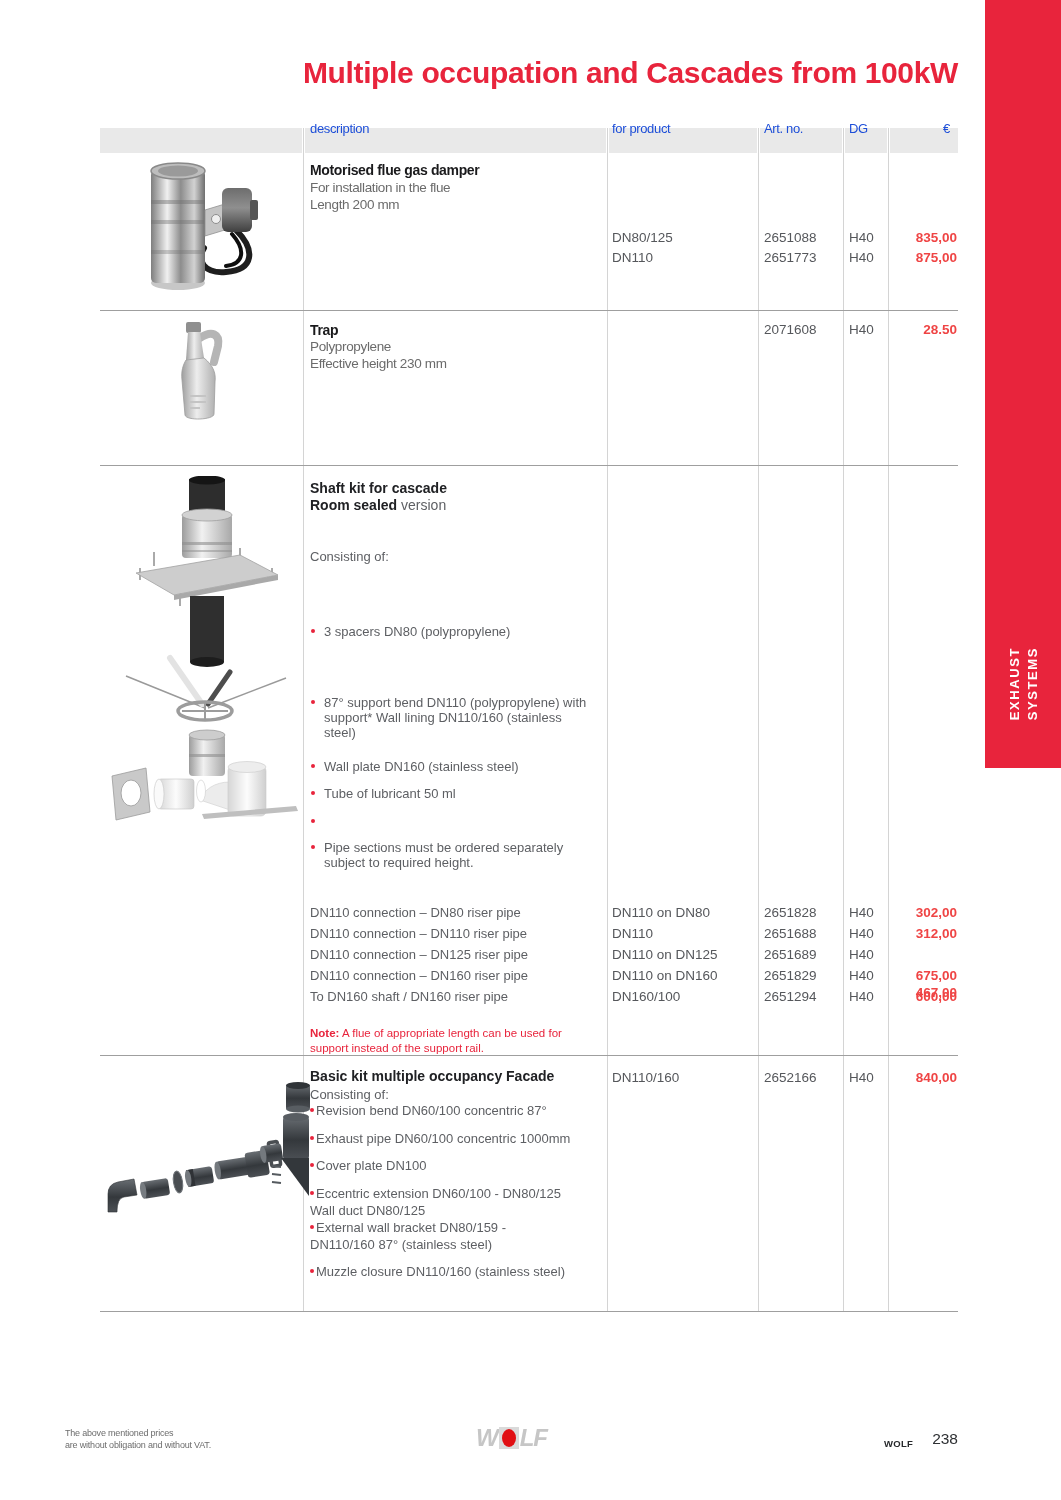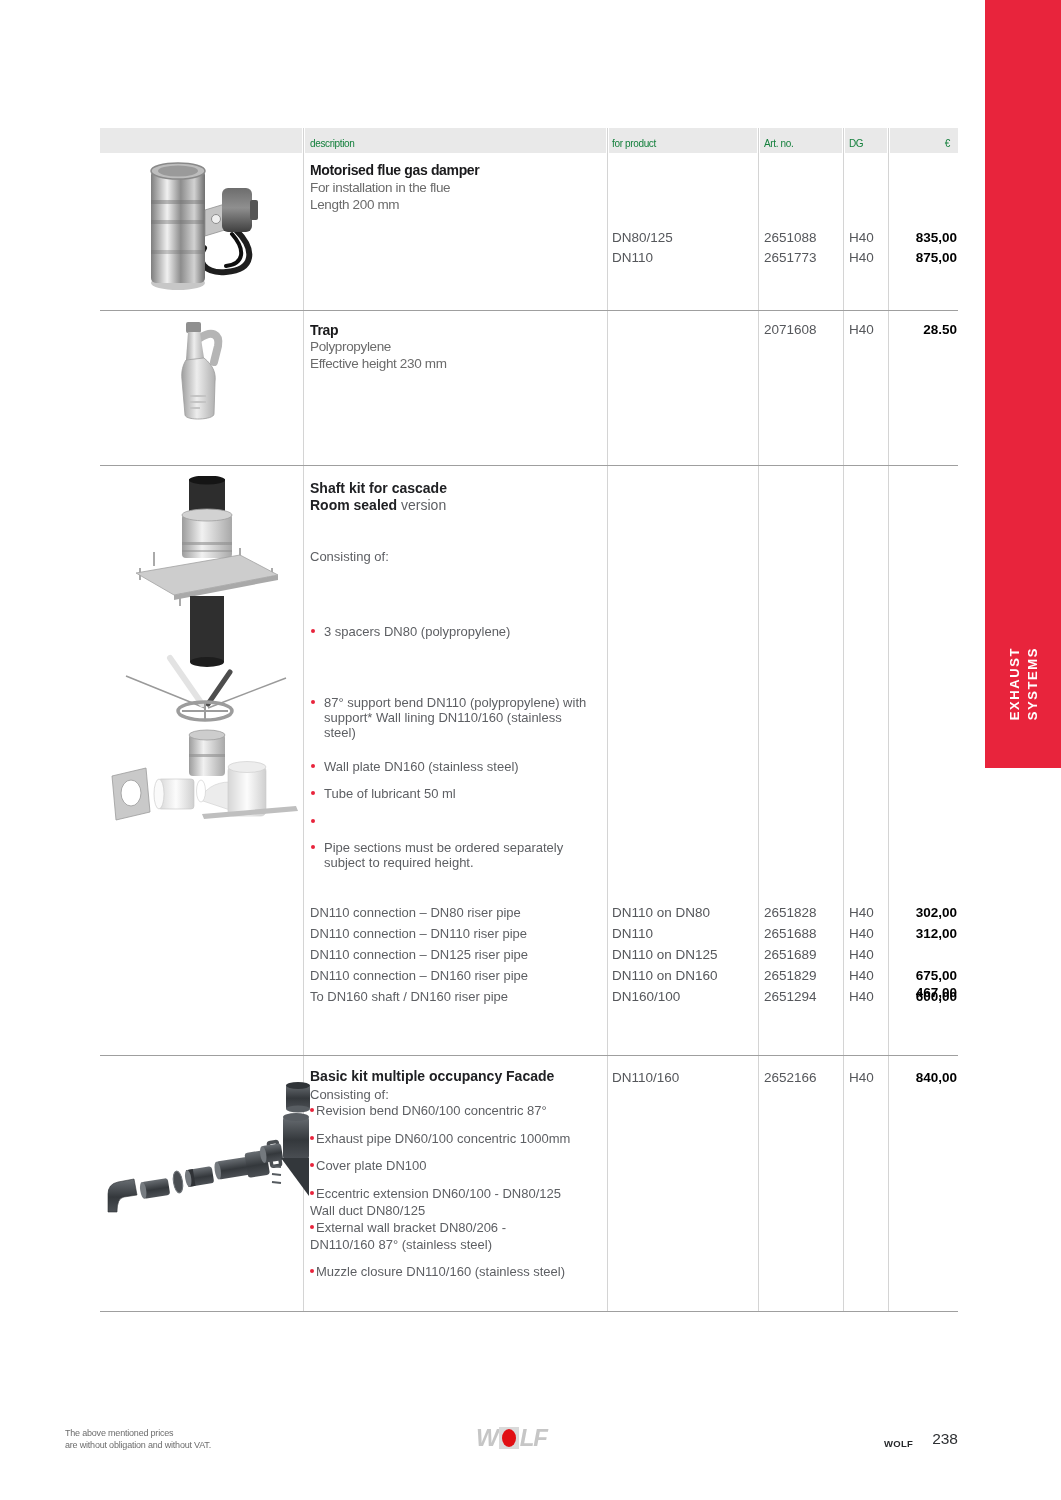--- a/index.html
+++ b/index.html
@@ -16,30 +16,30 @@
   .side-tab .lbl{position:absolute;bottom:48px;left:0;width:100%;display:flex;
                  justify-content:center;gap:3px;}
   .side-tab .vtxt{writing-mode:vertical-rl;transform:rotate(180deg);color:#fff;
                   font-size:13px;font-weight:600;letter-spacing:1.6px;}
 
   
   .hdr-band{position:absolute;left:100px;top:128px;width:858px;height:25px;background:#e9e9e9;}
   .hgap{position:absolute;top:128px;width:3px;height:25px;background:#ffffff;}
   .vline{position:absolute;top:128px;width:1px;height:1183px;background:#d4d4d4;}
   .hline{position:absolute;left:100px;width:858px;height:1px;background:#9f9f9f;}
-  .hdr-cell{position:absolute;top:138px;font-size:10px;color:#15803d;letter-spacing:-0.3px;}
+  .hdr-cell{position:absolute;top:121px;font-size:13px;color:#1d4ed8;letter-spacing:-0.3px;}
 
   
   .cond{letter-spacing:-0.35px;}
   .b-title{position:absolute;font-size:14px;font-weight:700;color:#1a1a1c;white-space:nowrap;}
   .g-line{position:absolute;font-size:13.5px;color:#6b6b6b;white-space:nowrap;}
   .w-title{position:absolute;font-size:14px;font-weight:700;color:#202124;white-space:nowrap;}
   .w-line{position:absolute;font-size:13px;color:#5d5f63;white-space:nowrap;}
   .cell{position:absolute;font-size:13.5px;color:#55575b;white-space:nowrap;}
-  .price{position:absolute;right:104px;font-size:13.5px;font-weight:700;color:#000000;white-space:nowrap;}
+  .price{position:absolute;right:104px;font-size:13.5px;font-weight:700;color:#ef4444;white-space:nowrap;}
 
   
   .li{position:absolute;left:324px;width:270px;font-size:13px;line-height:15px;color:#5d5f63;}
   .li::before{content:'';position:absolute;left:-13px;top:5px;width:4px;height:4px;
               border-radius:50%;background:#e8243c;}
   .li.indent{left:331px;width:264px;}
   .li.indent::before{left:-14px;}
 
   
   .note{position:absolute;left:310px;top:1026px;width:288px;font-size:11.5px;line-height:15px;color:#e8243c;}
@@ -62,20 +62,21 @@
               color:#26282b;letter-spacing:0.3px;}
   .foot-page{position:absolute;right:103px;top:1430px;font-size:15.5px;color:#2e3033;}
 
   svg{display:block;}
 </style>
 </head>
 <body>
 
 <div id="page">
 
+  <div class="page-title cond">Multiple occupation and Cascades from 100kW</div>
 
   <div class="side-tab">
     <div class="lbl">
       <span class="vtxt">EXHAUST</span>
       <span class="vtxt">SYSTEMS</span>
     </div>
   </div>
 
   <div class="hdr-band"></div>
   <div class="hgap" style="left:302px"></div>
@@ -242,20 +243,23 @@
   <div class="cell" style="left:764px;top:968px">2651829</div>
   <div class="cell" style="left:849px;top:968px">H40</div>
   <div class="price" style="top:968px">675,00</div>
 
   <div class="w-line" style="left:310px;top:989px">To DN160 shaft / DN160 riser pipe</div>
   <div class="cell" style="left:612px;top:989px">DN160/100</div>
   <div class="cell" style="left:764px;top:989px">2651294</div>
   <div class="cell" style="left:849px;top:989px">H40</div>
   <div class="price" style="top:989px">600,00</div>
 
+  <div class="note">
+    <b>Note:</b><span> A flue of appropriate length can be used for support instead of the support rail.</span>
+  </div>
 
   <svg class="abs" style="left:100px;top:1082px" width="210" height="155" viewBox="0 0 210 155">
     <defs>
       <linearGradient id="fA" x1="0" y1="0" x2="0" y2="1">
         <stop offset="0" stop-color="#696e73"></stop>
           <stop offset=".55" stop-color="#34383c"></stop>
         <stop offset="1" stop-color="#4c5055"></stop>
       </linearGradient>
     </defs>
     <path d="M8,130 L8,112 Q8,102 18,100 L34,97 L37,113 L24,115 Q17,116 17,130 Z" fill="url(#fA)" stroke="#2e3134" stroke-width=".6"></path>
@@ -288,21 +292,21 @@
     <ellipse cx="198" cy="27" rx="12" ry="3.5" fill="#585d62"></ellipse>
   </svg>
 
   <div class="w-title" style="left:310px;top:1068px">Basic kit multiple occupancy Facade</div>
   <div class="r4line" style="top:1087px">Consisting of:</div>
   <div class="r4line" style="top:1103px"><span class="dot4"></span><span>Revision bend DN60/100 concentric 87°</span></div>
   <div class="r4line" style="top:1131px"><span class="dot4"></span><span>Exhaust pipe DN60/100 concentric 1000mm</span></div>
   <div class="r4line" style="top:1158px"><span class="dot4"></span><span>Cover plate DN100</span></div>
   <div class="r4line" style="top:1186px"><span class="dot4"></span><span>Eccentric extension DN60/100 - DN80/125</span></div>
   <div class="r4line" style="top:1203px"><span>Wall duct DN80/125</span></div>
-  <div class="r4line" style="top:1220px"><span class="dot4"></span><span>External wall bracket DN80/206 -</span></div>
+  <div class="r4line" style="top:1220px"><span class="dot4"></span><span>External wall bracket DN80/159 -</span></div>
   <div class="r4line" style="top:1237px"><span>DN110/160 87° (stainless steel)</span></div>
   <div class="r4line" style="top:1264px"><span class="dot4"></span><span>Muzzle closure DN110/160 (stainless steel)</span></div>
 
   <div class="cell" style="left:612px;top:1070px">DN110/160</div>
   <div class="cell" style="left:764px;top:1070px">2652166</div>
   <div class="cell" style="left:849px;top:1070px">H40</div>
   <div class="price" style="top:1070px">840,00</div>
 
   <div class="foot-note">
     <div>The above mentioned prices</div>

